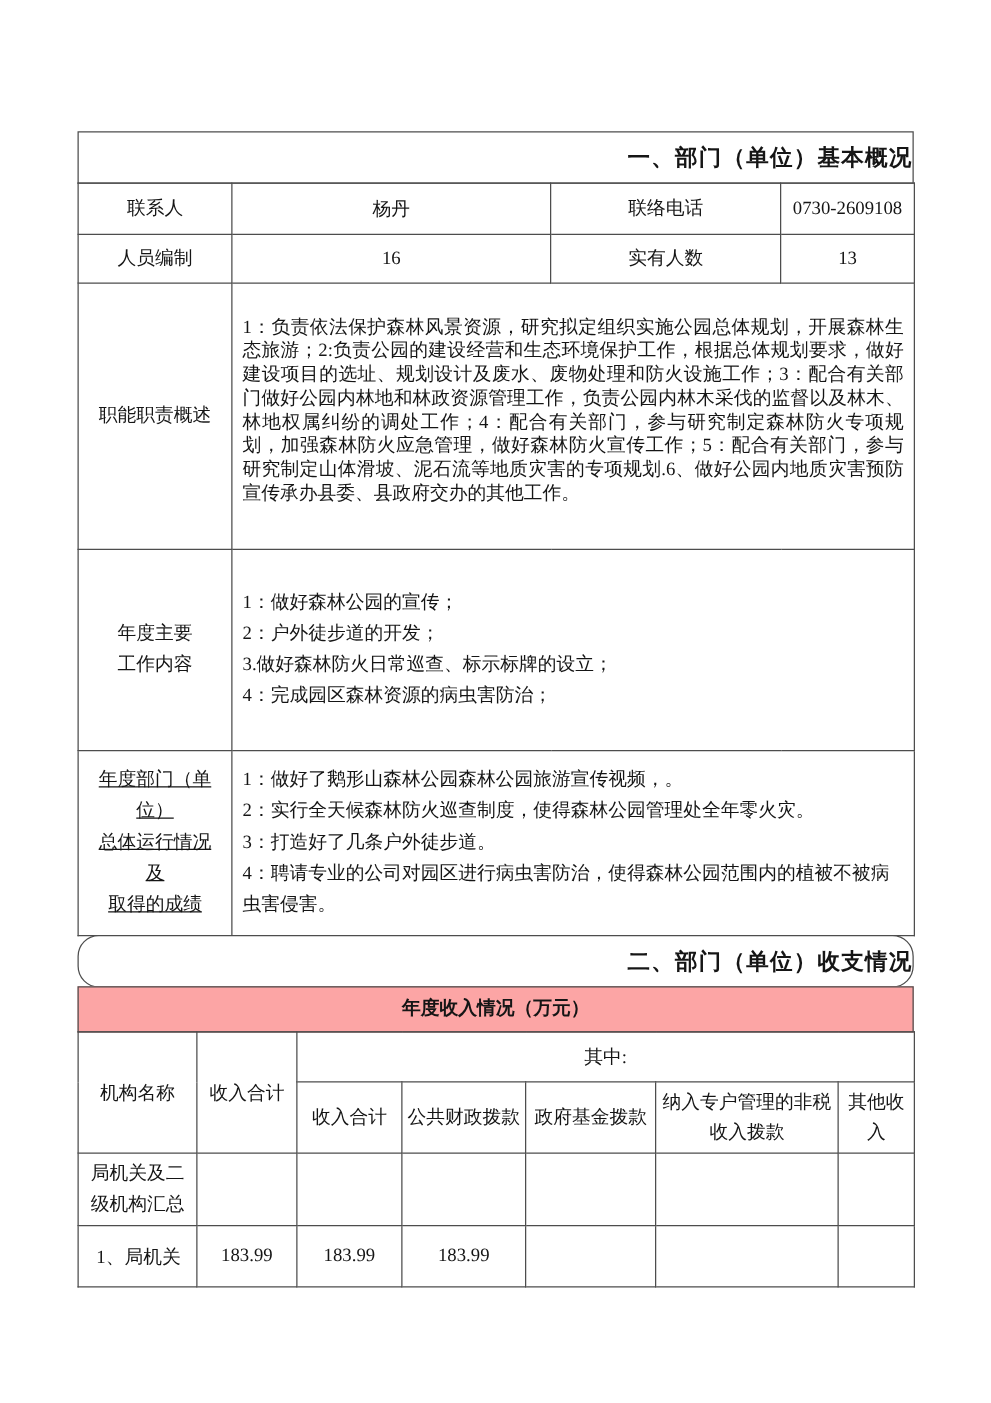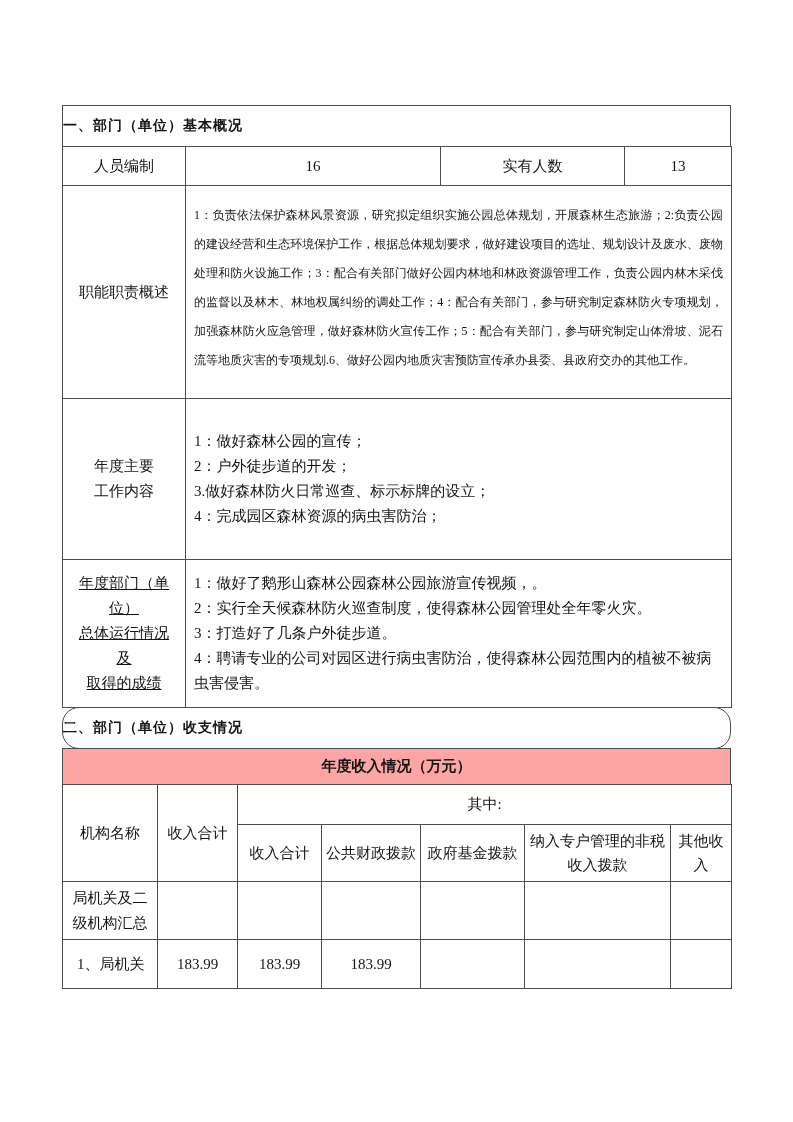--- a/index.html
+++ b/index.html
@@ -15,23 +15,23 @@
   }
   .doc {
     position: absolute;
     left: 62px;
     top: 105px;
     width: 669px;
   }
   .titlebar {
     width: 100%;
     border: 1px solid #4d4d4d;
-    text-align: left;
+    text-align: right;
     font-weight: bold;
-    font-size: 14px;
+    font-size: 18px;
     height: 42px;
     line-height: 40px;
     letter-spacing: 1px;
     background: #fff;
   }
   .subtitlebar {
     width: 100%;
     border: 1px solid #4d4d4d;
     margin-top: -1px;
     text-align: center;
@@ -51,23 +51,23 @@
   td {
     border: 1px solid #4d4d4d;
     vertical-align: middle;
     padding: 2px 4px;
   }
   .c { text-align: center; }
   .lbl { text-align: center; line-height: 25px; }
   .val { text-align: center; }
   .longtext {
     text-align: justify;
-    line-height: 29px;
+    line-height: 19px;
     padding: 6px 8px 15px 8px;
-    font-size: 12px;
+    font-size: 15px;
   }
   .listcell {
     padding: 8px 8px;
     line-height: 25px;
     text-align: left;
     font-size: 15px;
   }
   .listcell div { margin: 0; }
   .r-contact td { height: 41px; }
   .r-staff td { height: 39px; }
@@ -90,20 +90,26 @@
     <div class="titlebar">一、部门（单位）基本概况</div>
 
     <table>
       <colgroup>
         <col style="width:123px">
           <col style="width:255px">
           <col style="width:184px">
           <col style="width:107px">
       </colgroup>
       <tbody>
+        <tr class="r-contact">
+          <td class="lbl">联系人</td>
+          <td class="val">杨丹</td>
+          <td class="lbl">联络电话</td>
+          <td class="val">0730-2609108</td>
+        </tr>
         <tr class="r-staff">
           <td class="lbl">人员编制</td>
           <td class="val">16</td>
           <td class="lbl">实有人数</td>
           <td class="val">13</td>
         </tr>
         <tr class="r-duties">
           <td class="lbl">职能职责概述</td>
           <td class="longtext" colspan="3">1：负责依法保护森林风景资源，研究拟定组织实施公园总体规划，开展森林生态旅游；2:负责公园的建设经营和生态环境保护工作，根据总体规划要求，做好建设项目的选址、规划设计及废水、废物处理和防火设施工作；3：配合有关部门做好公园内林地和林政资源管理工作，负责公园内林木采伐的监督以及林木、林地权属纠纷的调处工作；4：配合有关部门，参与研究制定森林防火专项规划，加强森林防火应急管理，做好森林防火宣传工作；5：配合有关部门，参与研究制定山体滑坡、泥石流等地质灾害的专项规划.6、做好公园内地质灾害预防宣传承办县委、县政府交办的其他工作。</td>
         </tr>

